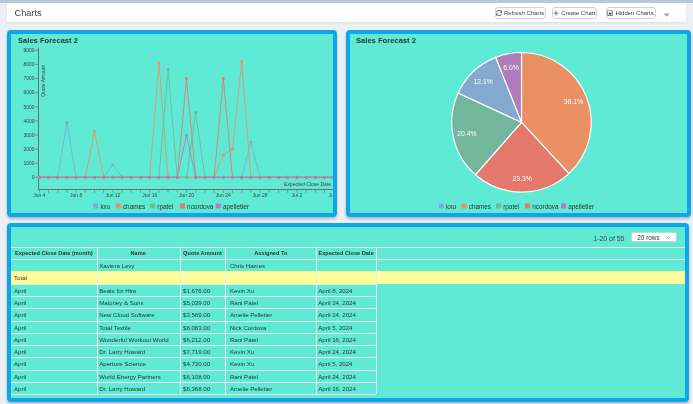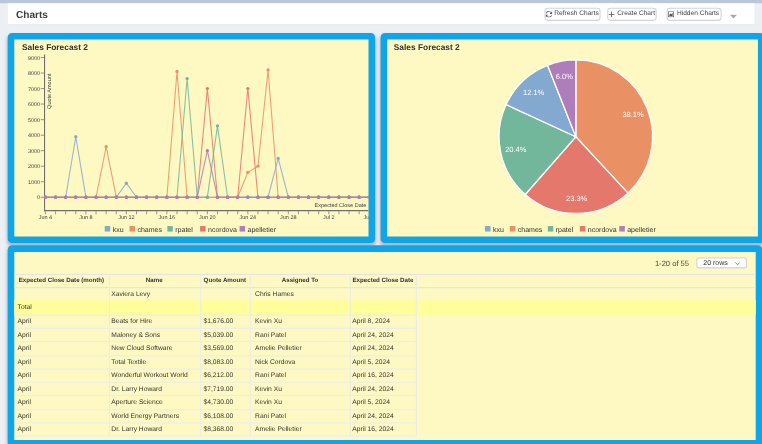--- a/index.html
+++ b/index.html
@@ -1,21 +1,21 @@
 <!DOCTYPE html>
 <html><head><meta charset="utf-8"><style>
 *{margin:0;padding:0}
 body{width:693px;height:404px;background:#ECF0F4;font-family:"Liberation Sans",sans-serif;position:relative;overflow:hidden}
-.card{position:absolute;background:#fef9c3;border:6px solid #0ea5e9;border-radius:4px;box-shadow:0 2px 3px rgba(40,50,70,0.30)}
+.card{position:absolute;background:#5eead4;border:4px solid #0ea5e9;border-radius:4px;box-shadow:0 2px 3px rgba(40,50,70,0.30)}
 .btn{position:absolute;top:7.3px;height:9.4px;background:#fff;border:1px solid #CFD4DA;border-radius:3px;display:flex;align-items:center;justify-content:center;font-size:6px;color:#3C3F42;white-space:nowrap}
 </style></head>
 <body>
 <div style="position:absolute;left:0;top:0;width:693px;height:2.5px;background:#B9C7D8"></div>
 <div style="position:absolute;left:7px;top:2.5px;width:678.5px;height:19.5px;background:#fff;box-shadow:0 1px 2px rgba(0,0,0,0.07)"></div>
-<div style="position:absolute;left:14.5px;top:8px;font-size:9.2px;font-weight:bold;color:#3B3E42">Charts</div>
+<div style="position:absolute;left:14.5px;top:8px;font-size:9.2px;font-weight:normal;color:#3B3E42">Charts</div>
 <div class="btn" style="left:494.5px;width:49px"><svg width="6" height="6" viewBox="0 0 16 16" style="margin-right:2.2px;flex:none">
       <path d="M8 2a6 6 0 0 1 5.2 3H10.8V7H16V1.6h-2V3.4A8 8 0 0 0 8 0 8 8 0 0 0 .3 6h2.1A6 6 0 0 1 8 2z" fill="#555"></path>
       <path d="M8 14a6 6 0 0 1-5.2-3h2.4V9H0v5.4h2v-1.8A8 8 0 0 0 8 16a8 8 0 0 0 7.7-6h-2.1A6 6 0 0 1 8 14z" fill="#555"></path>
     </svg>Refresh Charts</div>
 <div class="btn" style="left:551.5px;width:43.5px"><svg width="6" height="6" viewBox="0 0 16 16" style="margin-right:2.2px;flex:none">
       <path d="M7 1h2v6h6v2H9v6H7V9H1V7h6z" fill="#555"></path>
     </svg>Create Chart</div>
 <div class="btn" style="left:605.5px;width:48px"><svg width="6" height="6" viewBox="0 0 16 16" style="margin-right:2.2px;flex:none">
       <path d="M1 1h14v14H1zM2.6 2.6v10.8h10.8V2.6z" fill="#555"></path>
       <path d="M4 9l2.5-3 2.5 2 3-3.5V12H4z" fill="#555"></path>

